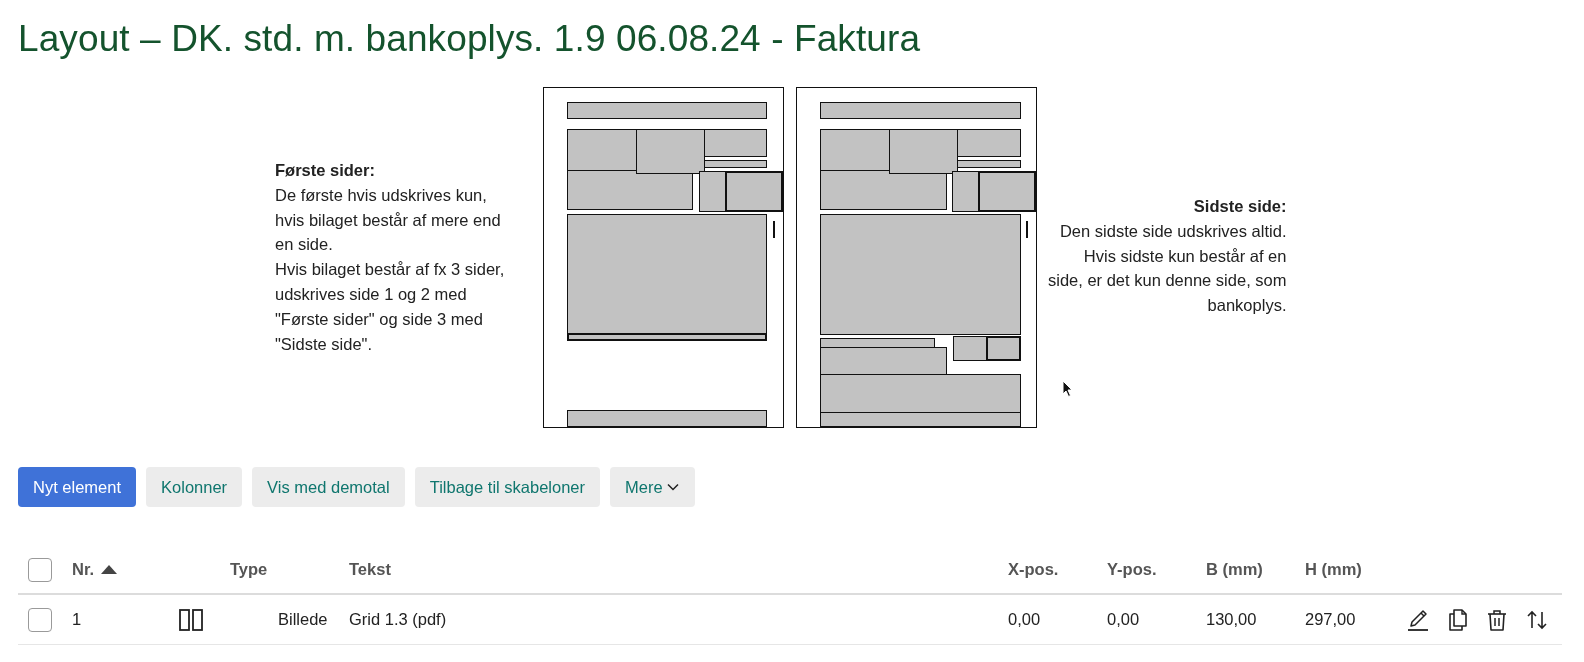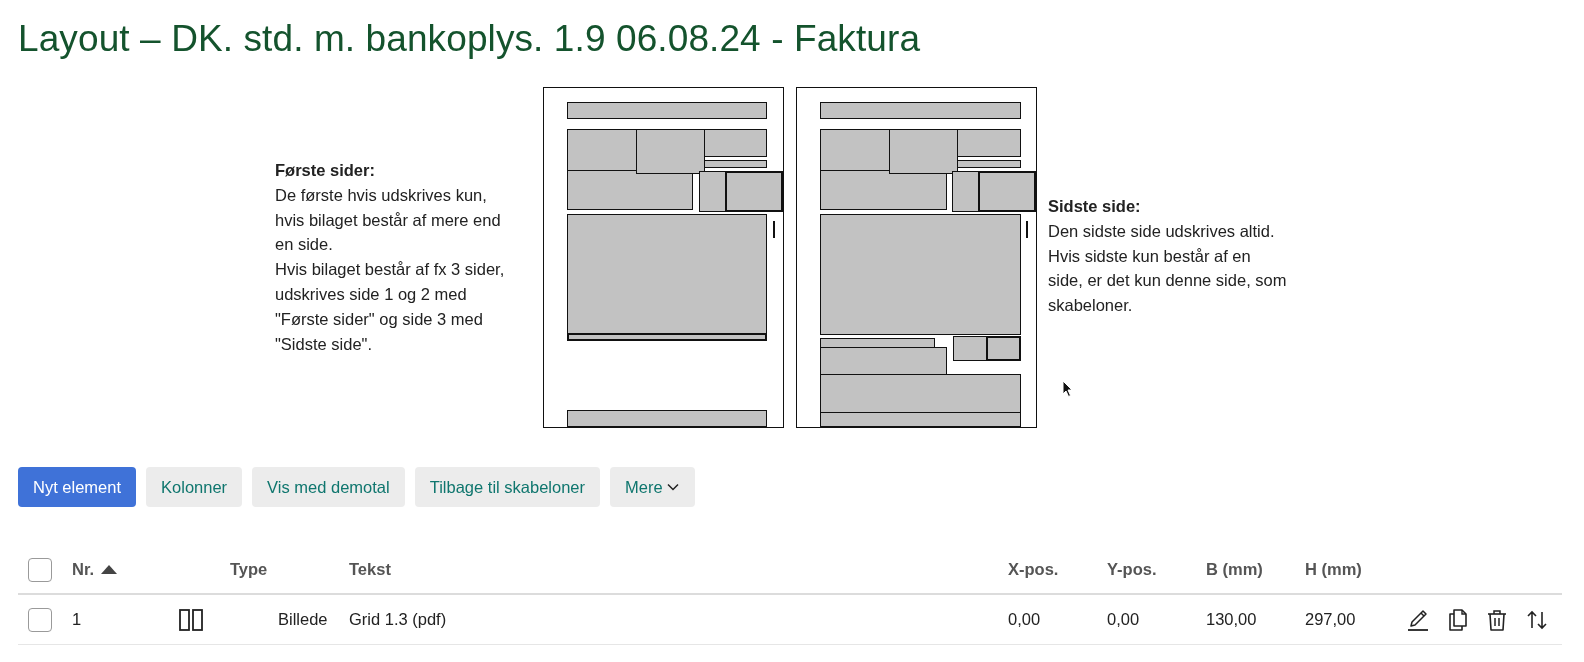--- a/index.html
+++ b/index.html
@@ -5,21 +5,21 @@
   * { box-sizing: border-box; margin: 0; padding: 0; }
   html, body { width: 1584px; height: 662px; overflow: hidden; background: #ffffff; }
   body { font-family: "Liberation Sans", sans-serif; color: #222; position: relative; }
 
   .page-title { position: absolute; left: 18px; top: 18px; font-size: 37px; font-weight: 400; color: #14532d; letter-spacing: 0.1px; white-space: nowrap; }
 
   .desc { position: absolute; font-size: 16.5px; line-height: 24.8px; color: #222; }
   .desc .hd { font-weight: 700; display: block; }
   .desc .ln { display: block; white-space: nowrap; }
   .desc-first { left: 275px; top: 158px; }
-  .desc-last { left: 1048px; top: 194px; }
+  .desc-last { left: 1048px; top: 194px; text-align: right; }
 
   .pg { position: absolute; top: 87px; width: 241px; height: 341px; border: 1.5px solid #111; background: #fff; }
   .pg1 { left: 543px; }
   .pg2 { left: 796px; }
   .bx { position: absolute; background: #c2c2c2; border: 1.5px solid #111; font-size: 2px; color: #555; overflow: hidden; }
   .bx.thick { border-width: 2px; }
   .cursor-bar { position: absolute; width: 2px; height: 17px; background: #111; }
   .mouse-cursor { position: absolute; left: 1062px; top: 380px; width: 12px; height: 18px; }
 
   .toolbar { position: absolute; left: 18px; top: 467px; display: flex; gap: 10px; }
@@ -85,21 +85,21 @@
   <div class="bx" style="left:23px;top:286px;width:201px;height:40px;"></div>
   <div class="bx" style="left:23px;top:324px;width:201px;height:15px;"></div>
   <div class="cursor-bar" style="left:229px;top:133px;"></div>
 </div>
 
 <div class="desc desc-last">
   <span class="hd">Sidste side:</span>
   <span class="ln">Den sidste side udskrives altid.</span>
   <span class="ln">Hvis sidste kun består af en</span>
   <span class="ln">side, er det kun denne side, som</span>
-  <span class="ln">skabeloner.</span>
+  <span class="ln">bankoplys.</span>
 </div>
 
 <svg class="mouse-cursor" viewBox="0 0 12 18">
   <path d="M1 1 L1 14 L4 11 L6.5 16.5 L8.5 15.5 L6 10 L10 10 Z" fill="#111" stroke="#fff" stroke-width="1"></path>
 </svg>
 
 <div class="toolbar">
   <button class="btn primary">Nyt element</button>
   <button class="btn">Kolonner</button>
   <button class="btn">Vis med demotal</button>

